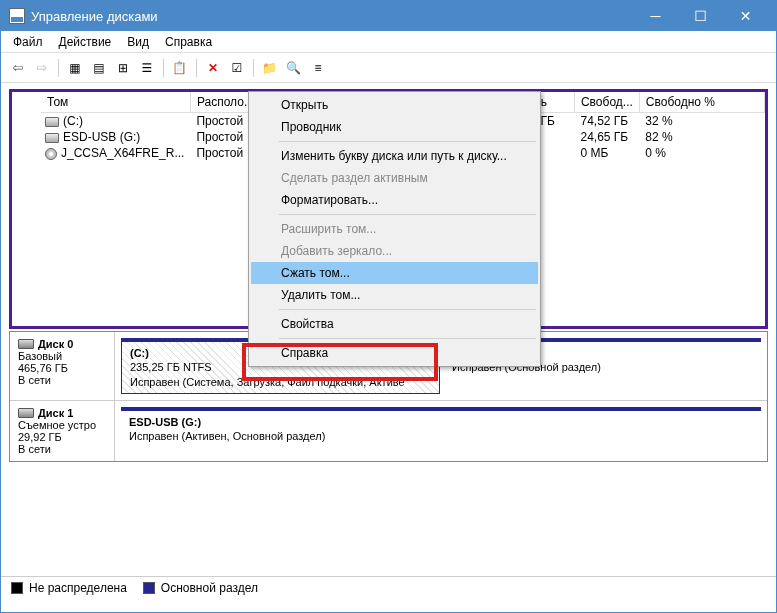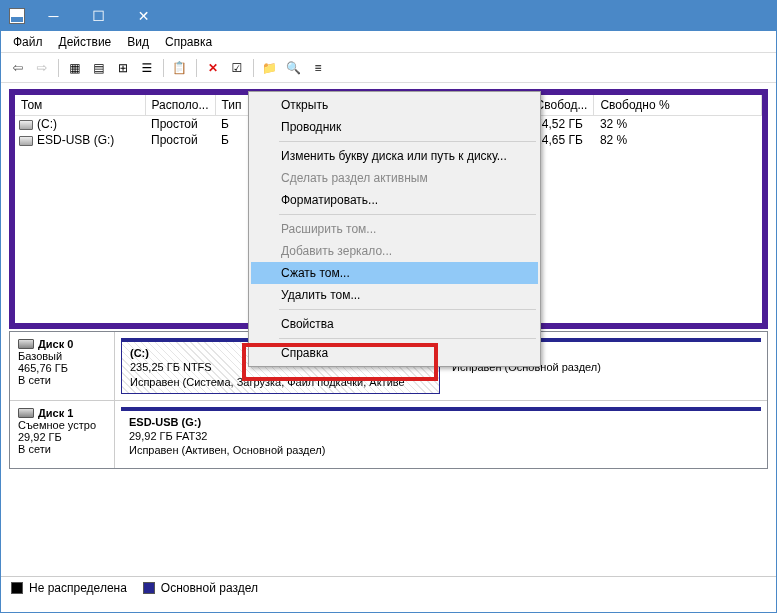--- a/index.html
+++ b/index.html
@@ -14,21 +14,21 @@
     
     .menubar { background: #fff; border-bottom: 1px solid #ddd; height: 22px; display: flex; align-items: center; padding: 4px 4px; }
     .menu-item { padding: 2px 8px; font-size: 12px; }
     
     .toolbar { background: #fff; border-bottom: 1px solid #ddd; height: 30px; display: flex; align-items: center; padding: 0 6px; gap: 2px; }
     .tool-btn { width: 22px; height: 22px; display: flex; align-items: center; justify-content: center; border: 1px solid transparent; }
     .tool-sep { width: 1px; height: 18px; background: #ccc; margin: 0 3px; }
     
     .content { position: relative; height: calc(613px - 30px - 22px - 30px - 22px); }
     
-    .table-container { border: 6px solid #4c1d95; margin: 6px 8px 2px 8px; height: 240px; background: #fff; overflow: hidden; }
+    .table-container { border: 3px solid #4c1d95; margin: 6px 8px 2px 8px; height: 240px; background: #fff; overflow: hidden; padding-left: 29px; }
     table { width: 100%; border-collapse: collapse; font-size: 12px; }
     th { background: #fff; border-right: 1px solid #ddd; border-bottom: 1px solid #ddd; text-align: left; font-weight: normal; padding: 3px 6px; white-space: nowrap; overflow: hidden; }
     td { padding: 1px 6px; white-space: nowrap; }
     tr.vol-row td:first-child { padding-left: 4px; }
     .vol-icon { display: inline-block; width: 14px; height: 10px; background: linear-gradient(#eee, #aaa); border: 1px solid #666; border-radius: 1px; margin-right: 4px; vertical-align: middle; }
     .vol-icon.cd { border-radius: 50%; height: 12px; width: 12px; background: radial-gradient(circle, #fff 20%, #ccc 40%, #aaa); }
     
     .disk-panel { border: 1px solid #828790; margin: 0 8px 6px 8px; background: #fff; }
     .disk-row { display: flex; border-bottom: 1px solid #ccc; }
     .disk-row:last-child { border-bottom: none; }
@@ -56,20 +56,21 @@
     .red-box { position: absolute; border: 4px solid #d92020; pointer-events: none; z-index: 200; }
     
     .arrow-icon { font-size: 13px; color: #555; }
     .icon-x { color: #d11; font-weight: bold; }
   </style>
 </head>
 <body>
 
 <div class="titlebar">
   <span class="titlebar-icon"></span>
+  <span class="titlebar-text">Управление дисками</span>
   <div class="window-controls">
     <div class="window-btn">─</div>
     <div class="window-btn">☐</div>
     <div class="window-btn">✕</div>
   </div>
 </div>
 
 <div class="menubar">
   <span class="menu-item">Файл</span>
   <span class="menu-item">Действие</span>
@@ -132,20 +133,30 @@
           <tr class="vol-row">
             <td><span class="vol-icon"></span><span>ESD-USB (G:)</span></td>
             <td>Простой</td>
             <td>Б</td>
             <td></td>
             <td></td>
             <td></td>
             <td>24,65 ГБ</td>
             <td>82 %</td>
           </tr>
+          <tr class="vol-row">
+            <td><span class="vol-icon cd"></span><span>J_CCSA_X64FRE_R...</span></td>
+            <td>Простой</td>
+            <td>Б</td>
+            <td></td>
+            <td></td>
+            <td></td>
+            <td>0 МБ</td>
+            <td>0 %</td>
+          </tr>
         </tbody>
     </table>
   </div>
 
   <div class="disk-panel" id="disk-panel">
       <div class="disk-row">
         <div class="disk-label">
           <div class="disk-name"><span class="disk-icon"></span>Диск 0</div>
           <div>Базовый</div>
           <div>465,76 ГБ</div>
@@ -166,21 +177,20 @@
       <div class="disk-row">
         <div class="disk-label">
           <div class="disk-name"><span class="disk-icon"></span>Диск 1</div>
           <div>Съемное устро</div>
           <div>29,92 ГБ</div>
           <div>В сети</div>
         </div>
         <div class="disk-partitions">
           <div class="partition" style="flex: 100 1 0%;">
             <div class="part-name">ESD-USB  (G:)</div>
-            <div>29,92 ГБ FAT32</div>
             <div>Исправен (Активен, Основной раздел)</div>
           </div>
         </div>
       </div>
     </div>
 
   <div class="context-menu" id="ctx-menu">
       <div class="ctx-item">Открыть</div>
       <div class="ctx-item">Проводник</div>
       <div class="ctx-sep"></div>

